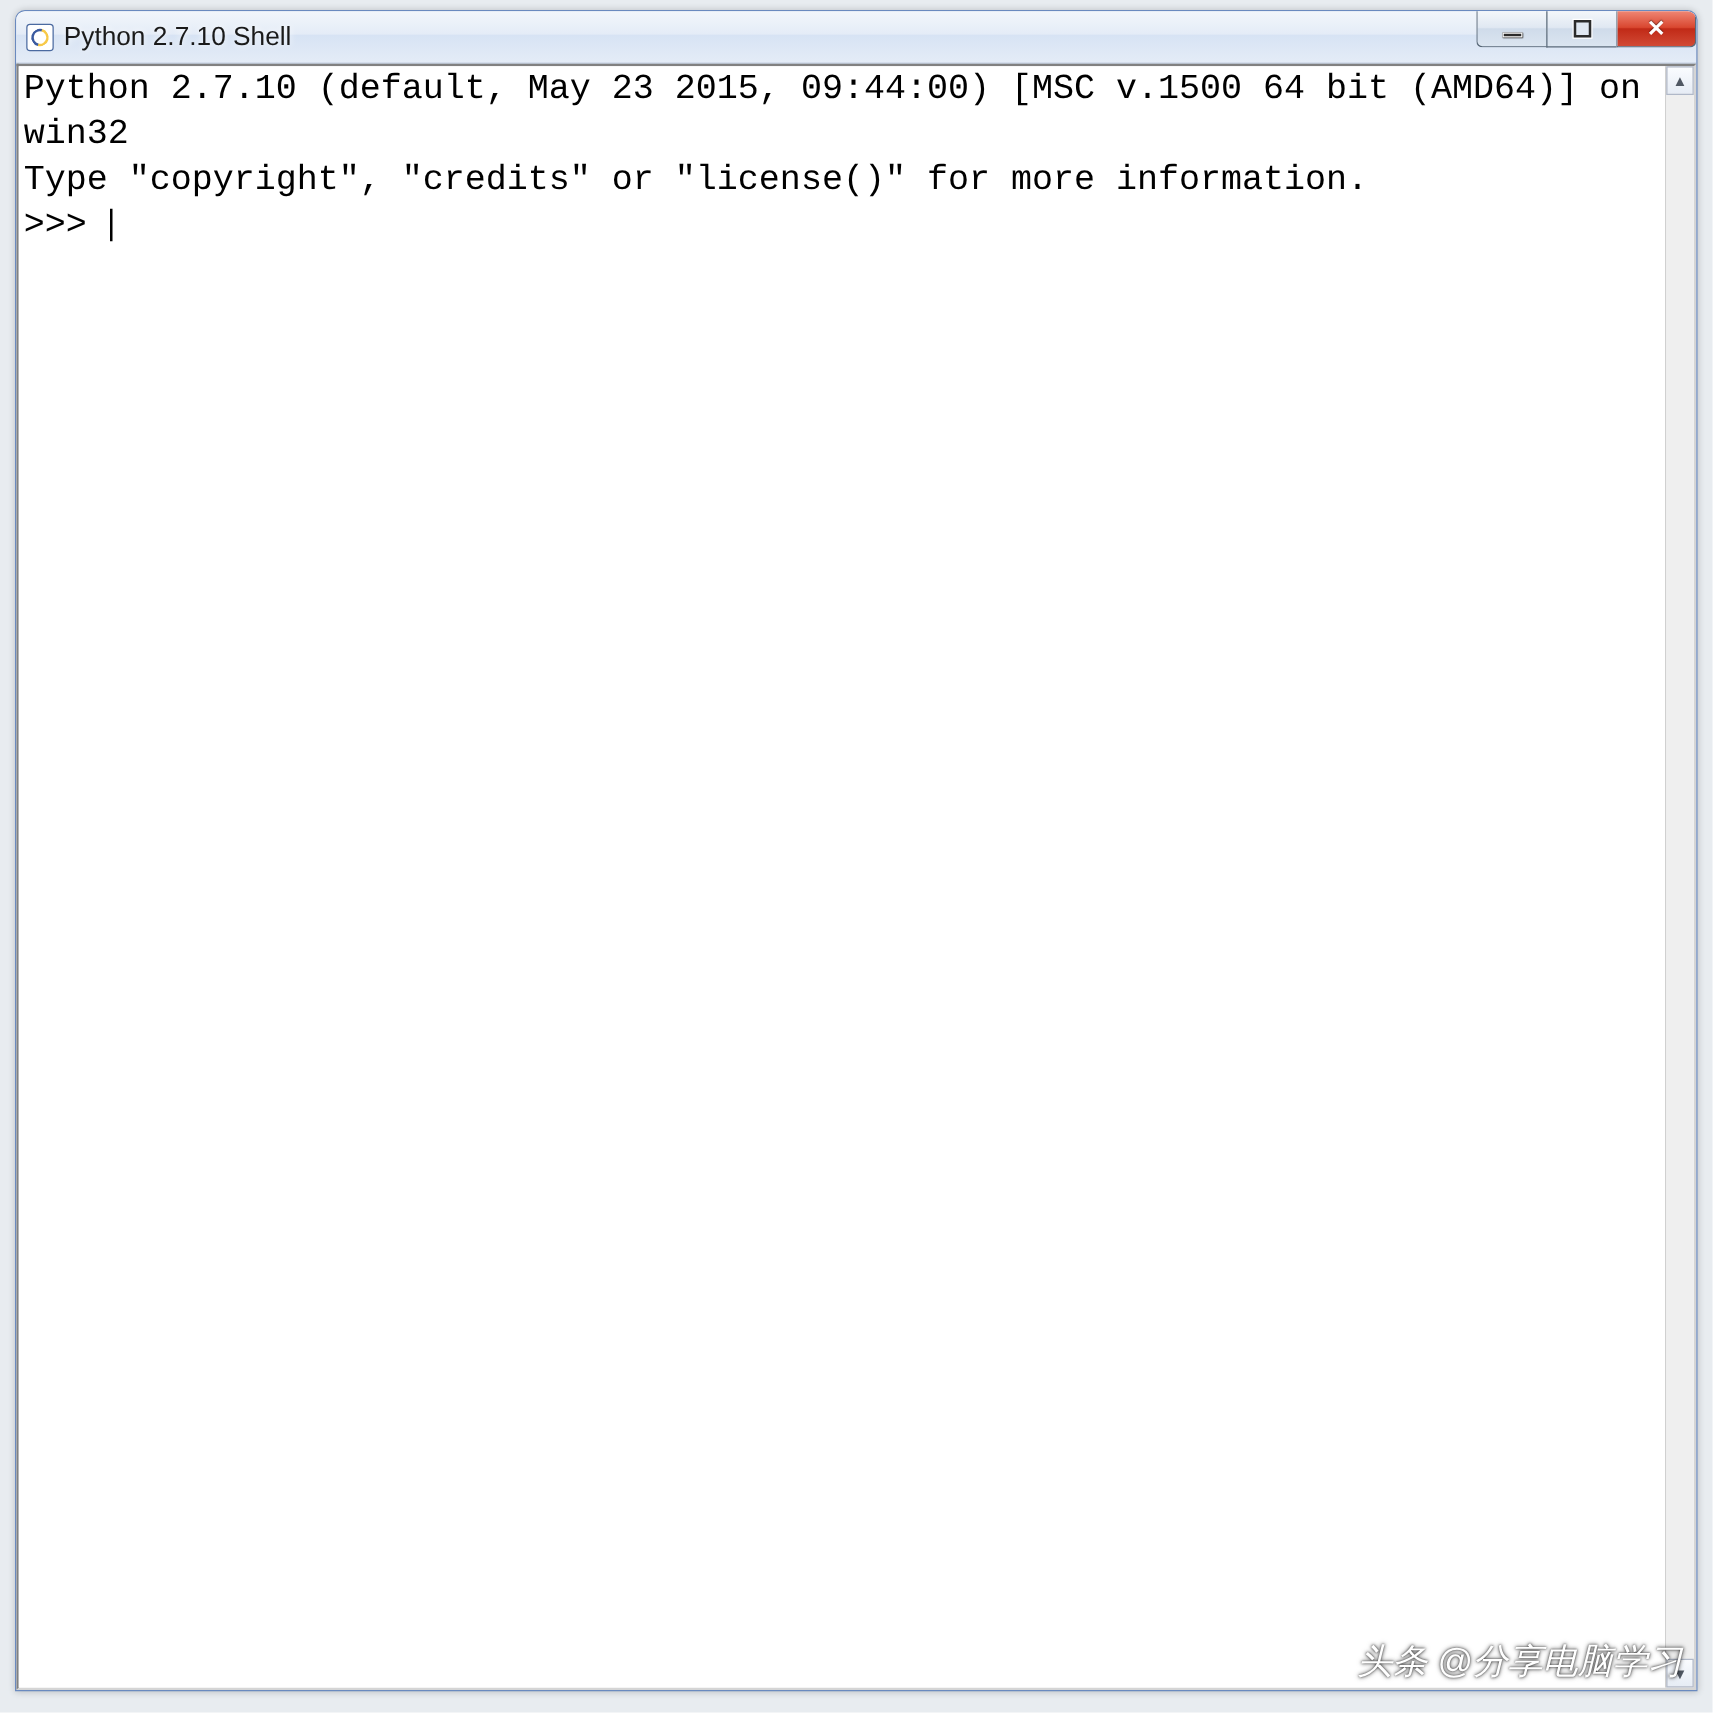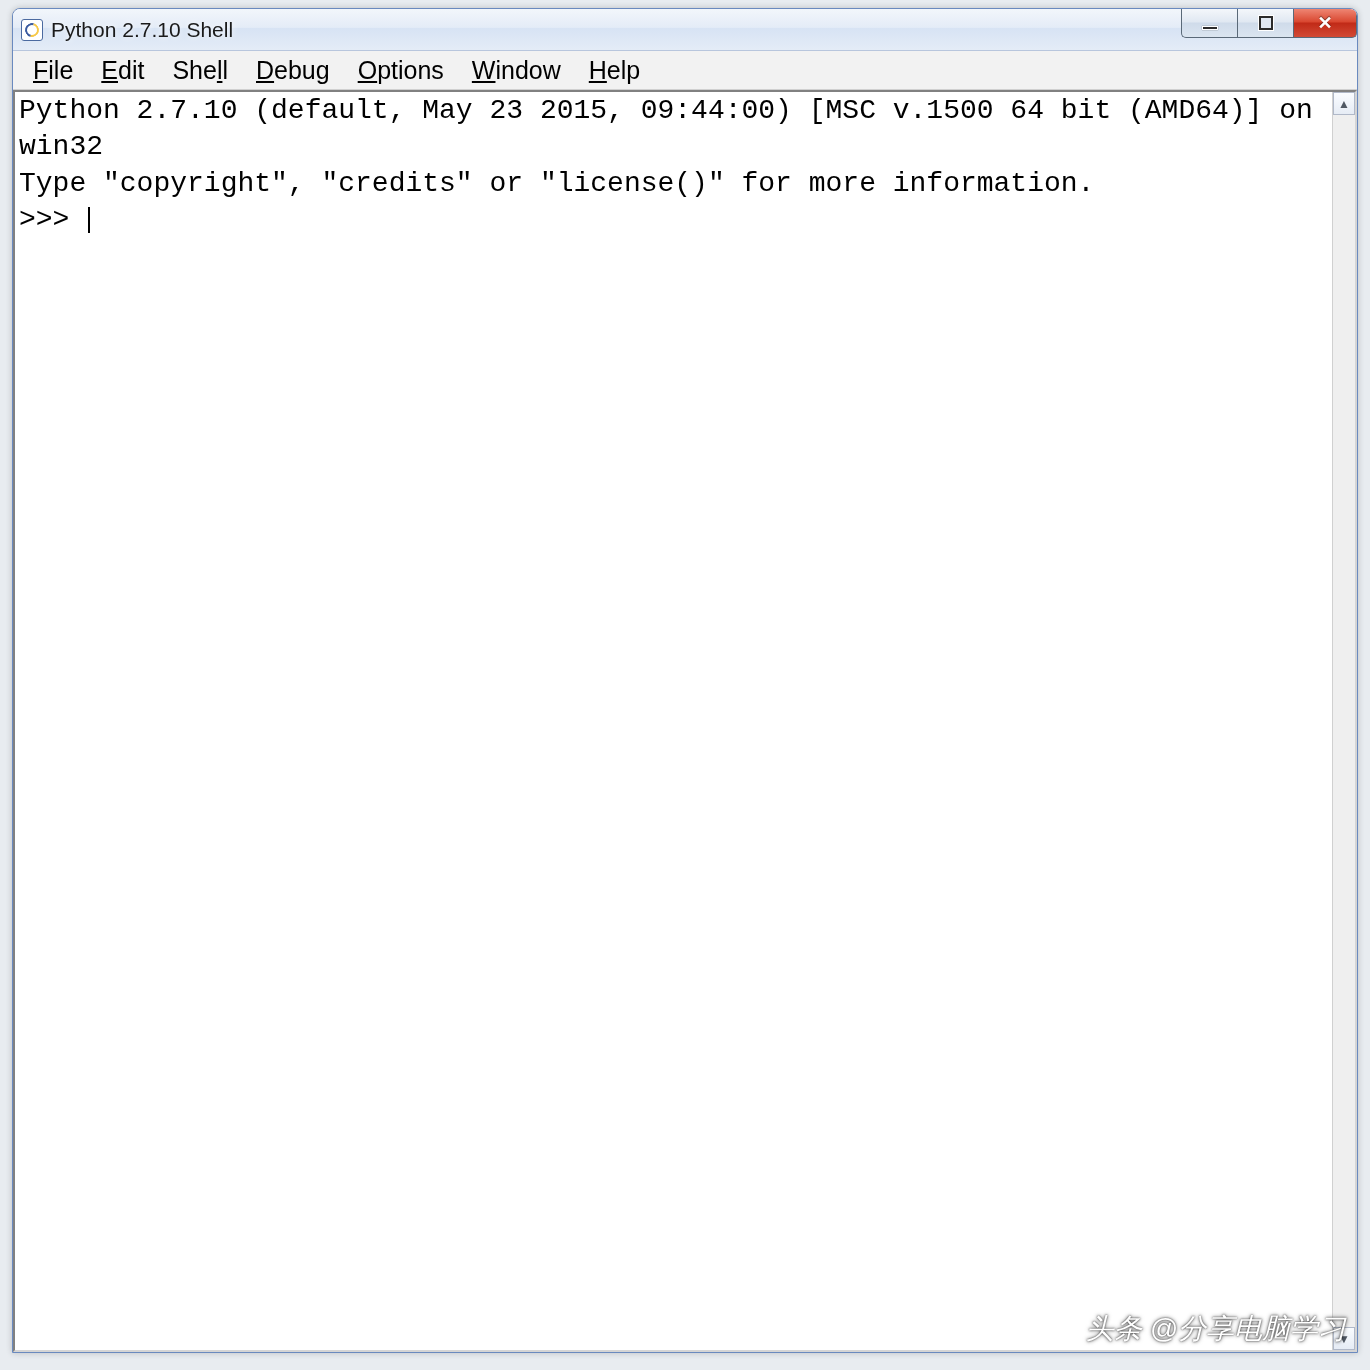--- a/index.html
+++ b/index.html
@@ -177,29 +177,20 @@
       </div>
       <div class="win-btn max">
         <div class="max-box"></div>
       </div>
       <div class="win-btn close">
         <div class="close-sym">✕</div>
       </div>
     </div>
   </div>
 
-  <div class="menubar">
-    <div class="menu-item"><span class="ul">F</span>ile</div>
-    <div class="menu-item"><span class="ul">E</span>dit</div>
-    <div class="menu-item">She<span class="ul">l</span>l</div>
-    <div class="menu-item"><span class="ul">D</span>ebug</div>
-    <div class="menu-item"><span class="ul">O</span>ptions</div>
-    <div class="menu-item"><span class="ul">W</span>indow</div>
-    <div class="menu-item"><span class="ul">H</span>elp</div>
-  </div>
 
   <div class="client-wrap">
     <div class="text-area"><span>Python 2.7.10 (default, May 23 2015, 09:44:00) [MSC v.1500 64 bit (AMD64)] on win32</span>
 <span>Type "copyright", "credits" or "license()" for more information.</span>
 <span class="prompt">&gt;&gt;&gt; </span><span class="cursor"></span></div>
 
     <div class="scrollbar-v">
       <div class="sb-btn">
         <span>▲</span>
       </div>

